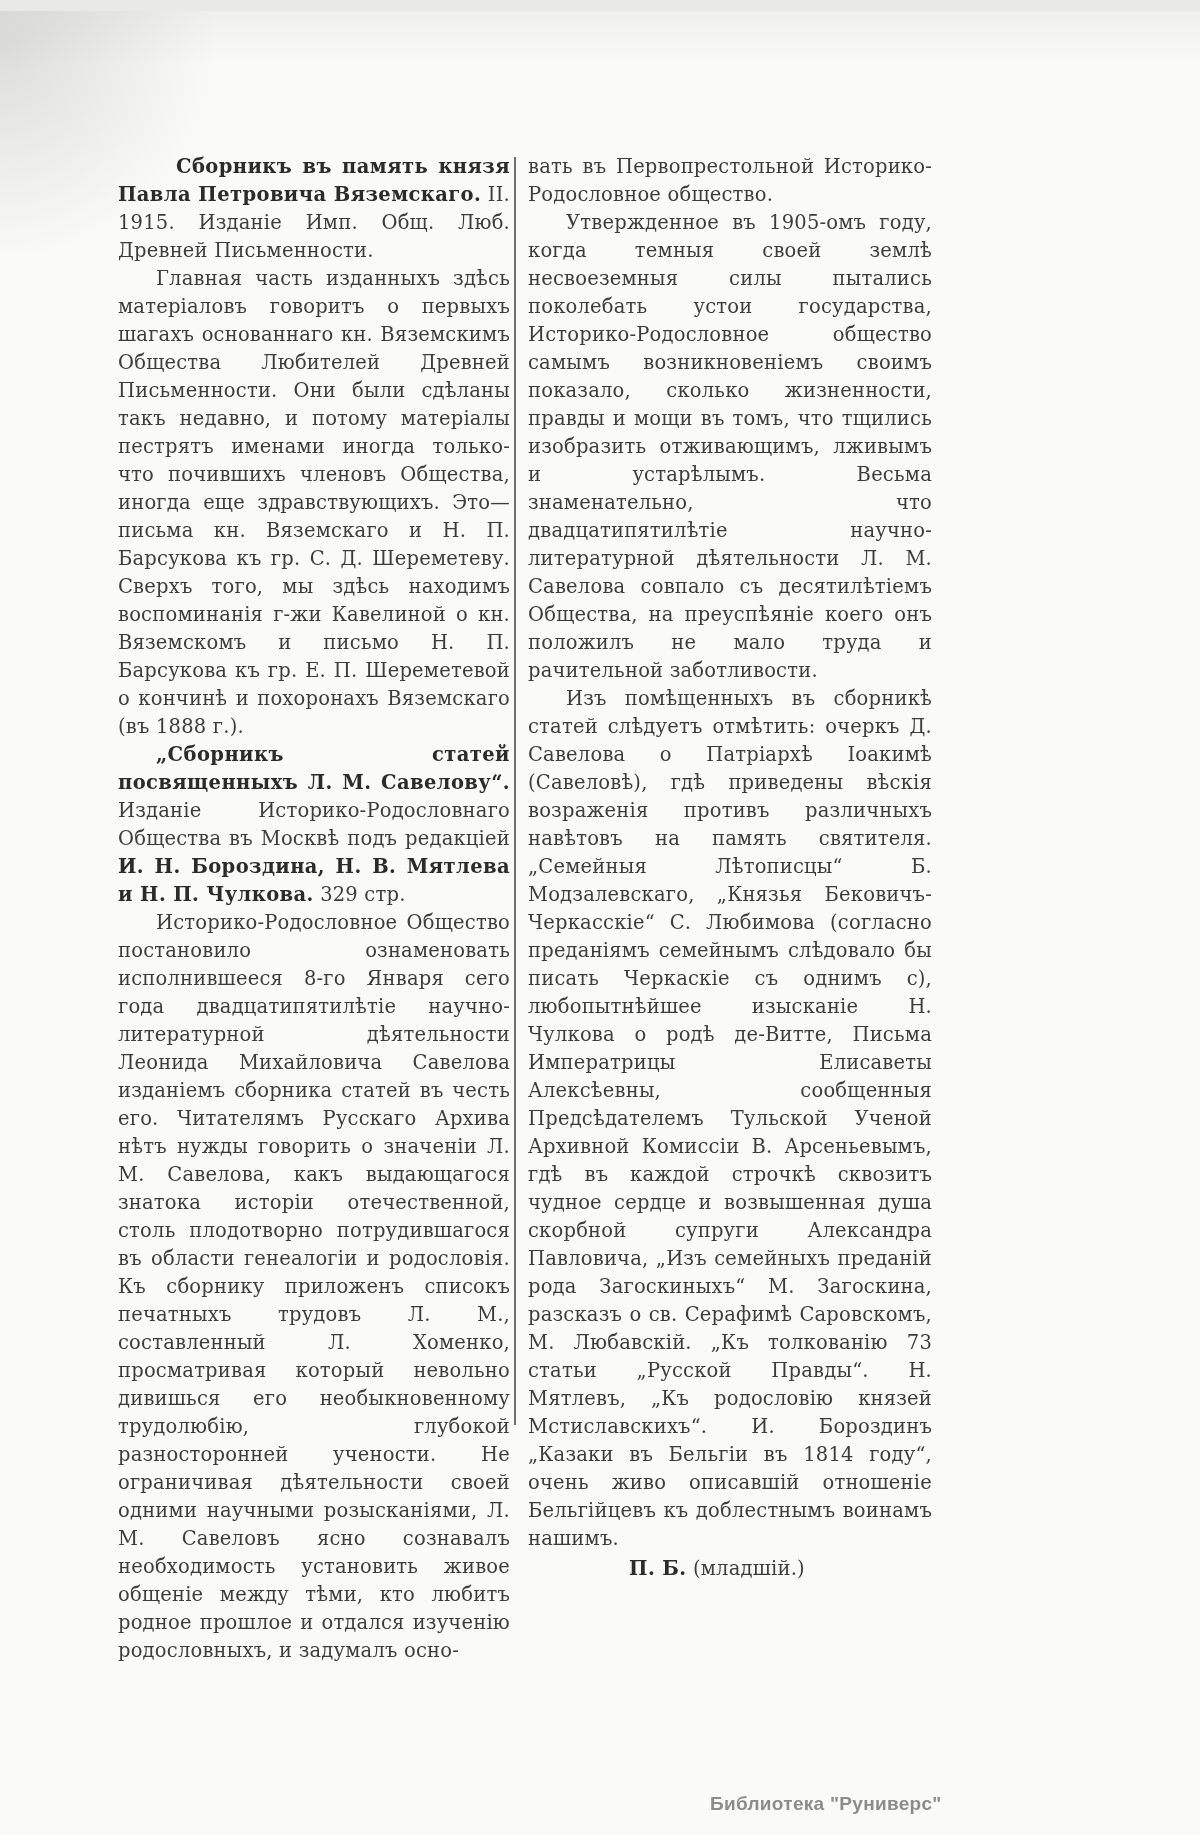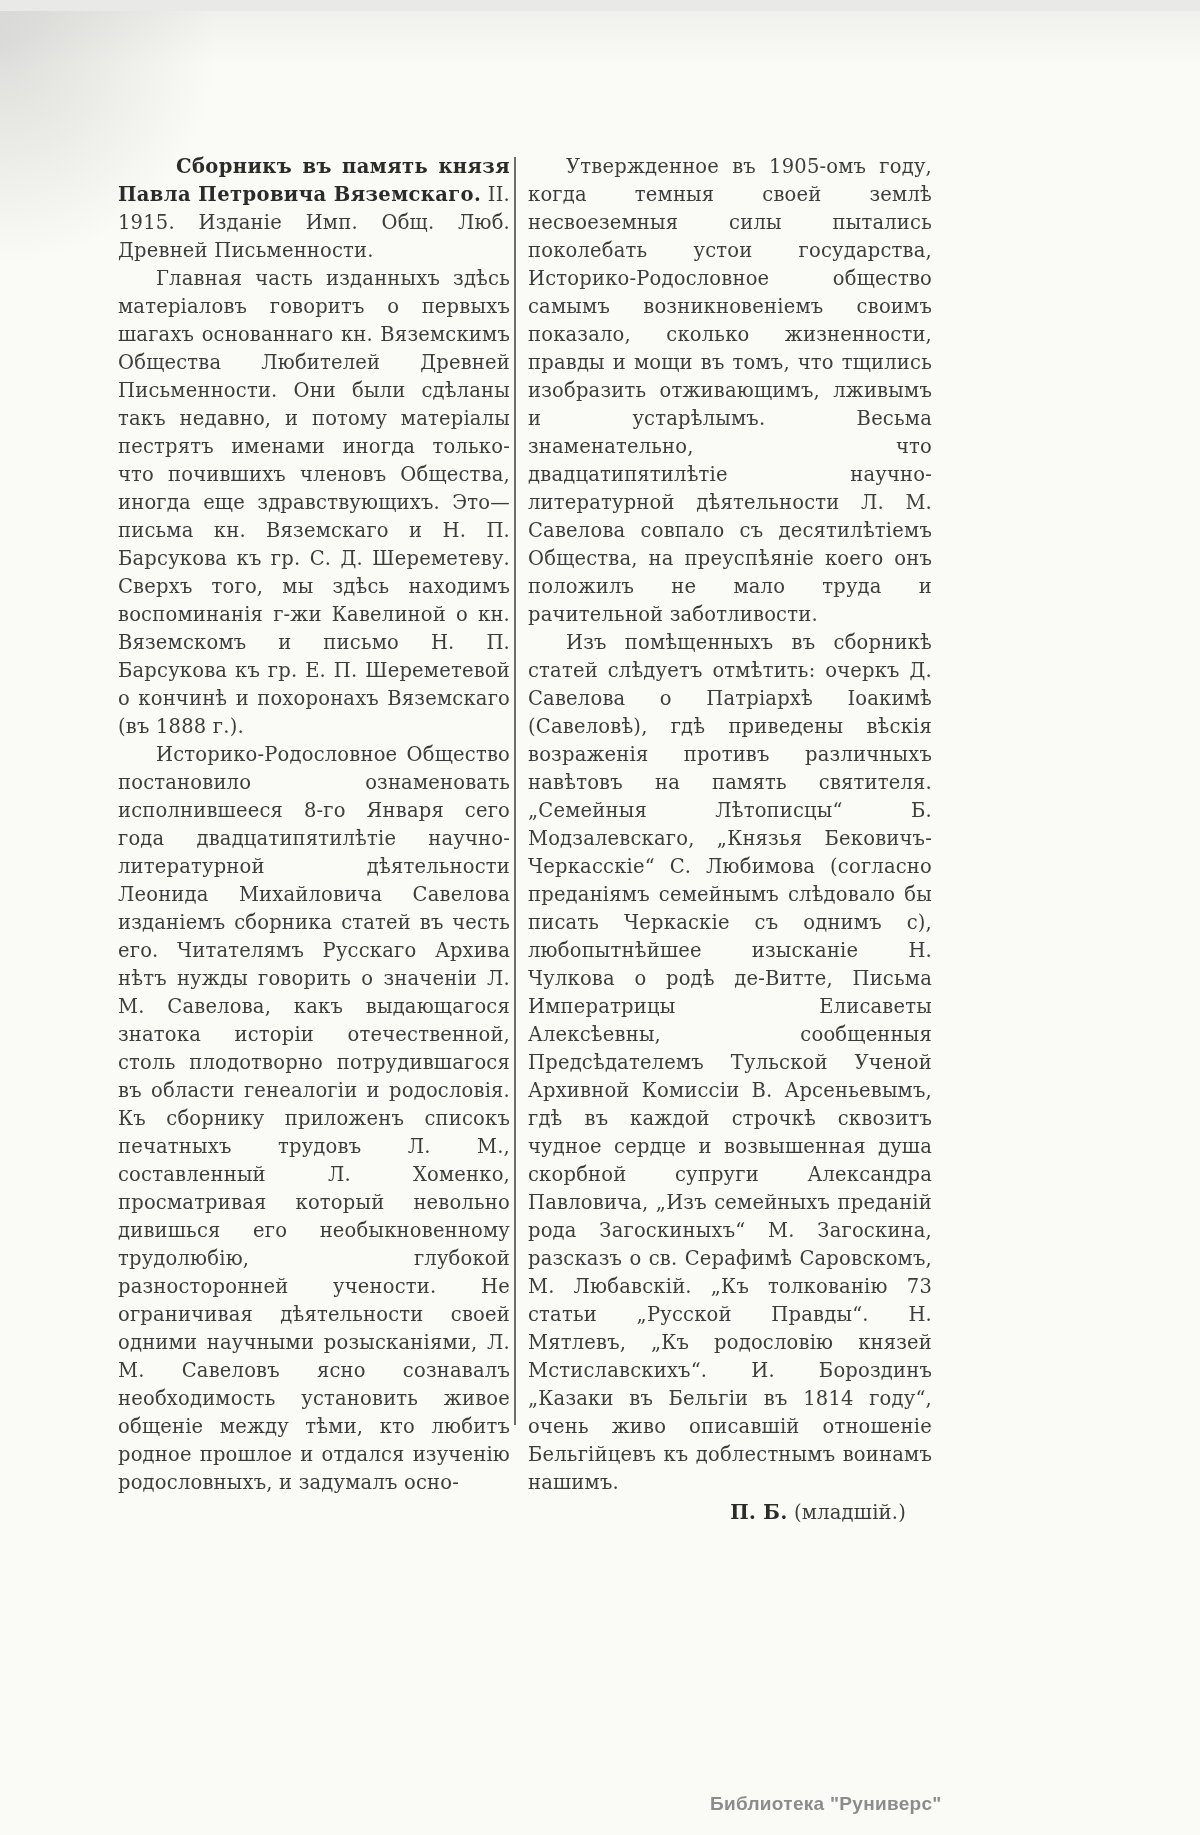--- a/index.html
+++ b/index.html
@@ -46,21 +46,21 @@
     margin: 0;
     font-size: 19.5px;
     line-height: 28px;
     text-align: justify;
     text-indent: 38px;
     letter-spacing: 0.2px;
   }
   p.first-heading { text-indent: 58px; }
   b { color: #2b2b2a; letter-spacing: 0.4px; }
   .signature {
-    text-align: right;
+    text-align: center;
     text-indent: 0;
     padding-right: 26px;
     margin-top: 2px;
   }
   .watermark {
     position: absolute;
     left: 710px;
     top: 1782px;
     font-family: "Liberation Sans", sans-serif;
     font-weight: bold;
@@ -74,25 +74,27 @@
 
 <div class="page">
 
   <div class="divider"></div>
 
   <div class="col col-left">
     <p class="first-heading"><b>Сборникъ въ память князя Павла Петровича Вяземскаго.</b><span> II. 1915. Изданіе Имп. Общ. Люб. Древней Письменности.</span></p>
 
     <p>Главная часть изданныхъ здѣсь матеріаловъ говоритъ о первыхъ шагахъ основаннаго кн. Вяземскимъ Общества Любителей Древней Письменности. Они были сдѣланы такъ недавно, и потому матеріалы пестрятъ именами иногда только-что почившихъ членовъ Общества, иногда еще здравствующихъ. Это—письма кн. Вяземскаго и Н. П. Барсукова къ гр. С. Д. Шереметеву. Сверхъ того, мы здѣсь находимъ воспоминанія г-жи Кавелиной о кн. Вяземскомъ и письмо Н. П. Барсукова къ гр. Е. П. Шереметевой о кончинѣ и похоронахъ Вяземскаго (въ 1888 г.).</p>
 
+    <p><b>„Сборникъ статей посвященныхъ Л. М. Савелову“.</b><span> Изданіе Историко-Родословнаго Общества въ Москвѣ подъ редакціей </span><b>И. Н. Бороздина, Н. В. Мятлева и Н. П. Чулкова.</b><span> 329 стр.</span></p>
 
     <p>Историко-Родословное Общество постановило ознаменовать исполнившееся 8-го Января сего года двадцатипятилѣтіе научно-литературной дѣятельности Леонида Михайловича Савелова изданіемъ сборника статей въ честь его. Читателямъ Русскаго Архива нѣтъ нужды говорить о значеніи Л. М. Савелова, какъ выдающагося знатока исторіи отечественной, столь плодотворно потрудившагося въ области генеалогіи и родословія. Къ сборнику приложенъ списокъ печатныхъ трудовъ Л. М., составленный Л. Хоменко, просматривая который невольно дивишься его необыкновенному трудолюбію, глубокой разносторонней учености. Не ограничивая дѣятельности своей одними научными розысканіями, Л. М. Савеловъ ясно сознавалъ необходимость установить живое общеніе между тѣми, кто любитъ родное прошлое и отдался изученію родословныхъ, и задумалъ осно-</p>
   </div>
 
   <div class="col col-right">
+    <p style="text-indent:0;">вать въ Первопрестольной Историко-Родословное общество.</p>
     <p>Утвержденное въ 1905-омъ году, когда темныя своей землѣ несвоеземныя силы пытались поколебать устои государства, Историко-Родословное общество самымъ возникновеніемъ своимъ показало, сколько жизненности, правды и мощи въ томъ, что тщились изобразить отживающимъ, лживымъ и устарѣлымъ. Весьма знаменательно, что двадцатипятилѣтіе научно-литературной дѣятельности Л. М. Савелова совпало съ десятилѣтіемъ Общества, на преуспѣяніе коего онъ положилъ не мало труда и рачительной заботливости.</p>
     <p>Изъ помѣщенныхъ въ сборникѣ статей слѣдуетъ отмѣтить: очеркъ Д. Савелова о Патріархѣ Іоакимѣ (Савеловѣ), гдѣ приведены вѣскія возраженія противъ различныхъ навѣтовъ на память святителя. „Семейныя Лѣтописцы“ Б. Модзалевскаго, „Князья Бековичъ-Черкасскіе“ С. Любимова (согласно преданіямъ семейнымъ слѣдовало бы писать Черкаскіе съ однимъ с), любопытнѣйшее изысканіе Н. Чулкова о родѣ де-Витте, Письма Императрицы Елисаветы Алексѣевны, сообщенныя Предсѣдателемъ Тульской Ученой Архивной Комиссіи В. Арсеньевымъ, гдѣ въ каждой строчкѣ сквозитъ чудное сердце и возвышенная душа скорбной супруги Александра Павловича, „Изъ семейныхъ преданій рода Загоскиныхъ“ М. Загоскина, разсказъ о св. Серафимѣ Саровскомъ, М. Любавскій. „Къ толкованію 73 статьи „Русской Правды“. Н. Мятлевъ, „Къ родословію князей Мстиславскихъ“. И. Бороздинъ „Казаки въ Бельгіи въ 1814 году“, очень живо описавшій отношеніе Бельгійцевъ къ доблестнымъ воинамъ нашимъ.</p>
 
     <p class="signature"><b>П. Б.</b><span> (младшій.)</span></p>
   </div>
 
   <div class="watermark">Библиотека "Руниверс"</div>
 
 </div>
 

